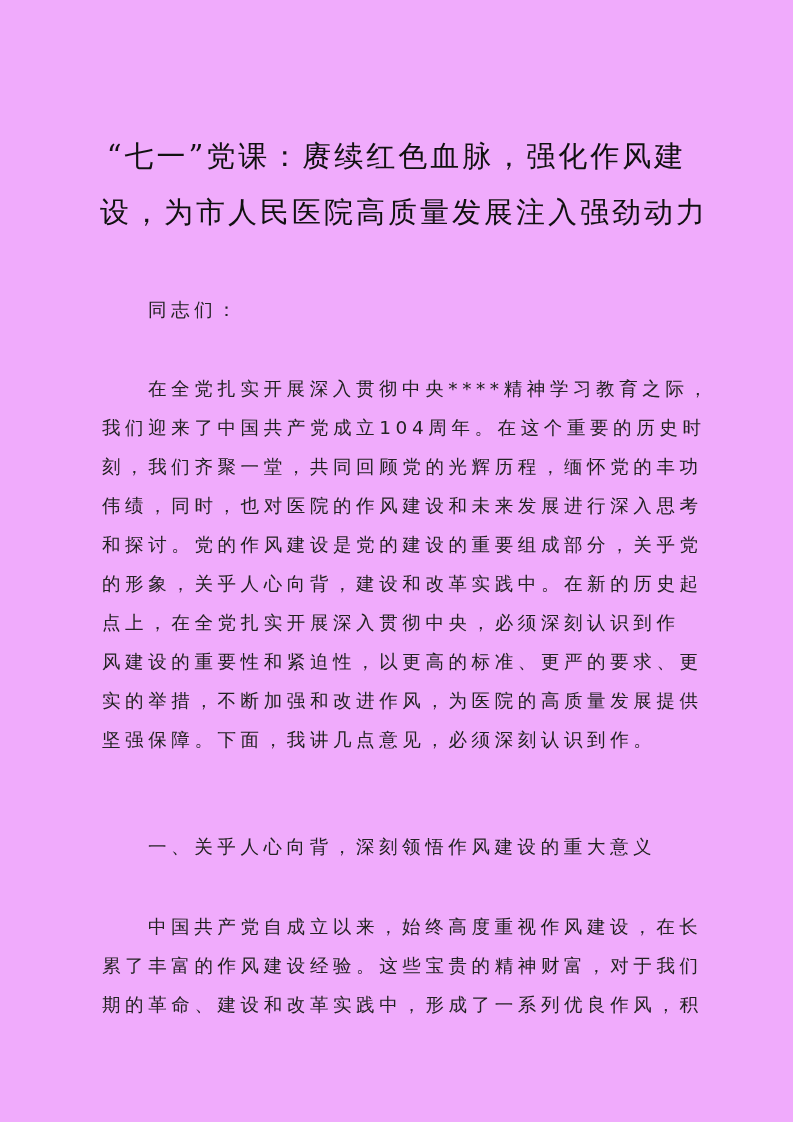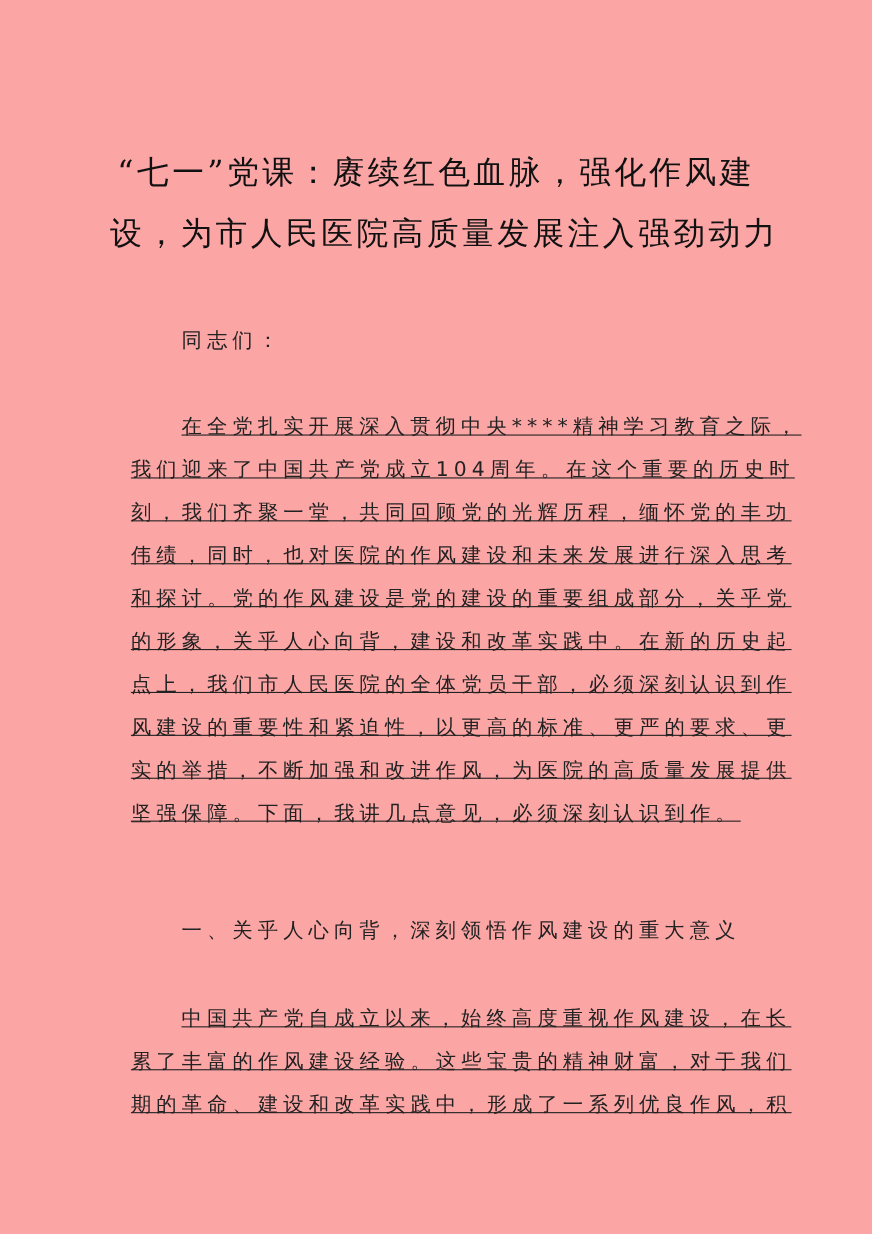--- a/index.html
+++ b/index.html
@@ -1,25 +1,25 @@
 <!DOCTYPE html>
 <html><head>
 <meta charset="utf-8">
 <style>
   html, body { margin: 0; padding: 0; background: #ffffff; }
   body { width: 793px; height: 1122px; overflow: hidden; position: relative;
          font-family: "DejaVu Sans", sans-serif; color: #111; }
-  .page { position: absolute; left: 0; top: 0; width: 793px; height: 1122px; background: #fca5a5; }
+  .page { position: absolute; left: 0; top: 0; width: 793px; height: 1122px; background: #f0abfc; }
   .title { position: absolute; left: 100px; width: 593px; top: 128px;
            text-align: center; font-size: 29px; line-height: 56px; letter-spacing: 3px;
            font-family: "DejaVu Serif", serif; color: #111; }
   .title .line { display: block; white-space: nowrap; }
-  .para { position: absolute; left: 119px; width: 560px; font-size: 18.5px;
+  .para { position: absolute; left: 102px; width: 560px; font-size: 18.5px;
           line-height: 39px; letter-spacing: 4.6px; color: #222; text-align: justify; }
-  .para .line { display: block; white-space: nowrap; text-decoration: underline; }
+  .para .line { display: block; white-space: nowrap; }
   .indent { padding-left: 46px; }
   .salutation { top: 290px; }
   .p1 { top: 369px; }
   .heading1 { top: 827px; }
   .p2 { top: 907px; }
 </style>
 </head>
 <body>
 
 <div class="page">
@@ -31,21 +31,21 @@
 
   <div class="para salutation indent">同志们：</div>
 
   <div class="para p1">
     <span class="line indent">在全党扎实开展深入贯彻中央****精神学习教育之际，</span>
     <span class="line">我们迎来了中国共产党成立104周年。在这个重要的历史时</span>
     <span class="line">刻，我们齐聚一堂，共同回顾党的光辉历程，缅怀党的丰功</span>
     <span class="line">伟绩，同时，也对医院的作风建设和未来发展进行深入思考</span>
     <span class="line">和探讨。党的作风建设是党的建设的重要组成部分，关乎党</span>
     <span class="line">的形象，关乎人心向背，建设和改革实践中。在新的历史起</span>
-    <span class="line">点上，我们市人民医院的全体党员干部，必须深刻认识到作</span>
+    <span class="line">点上，在全党扎实开展深入贯彻中央，必须深刻认识到作</span>
     <span class="line">风建设的重要性和紧迫性，以更高的标准、更严的要求、更</span>
     <span class="line">实的举措，不断加强和改进作风，为医院的高质量发展提供</span>
     <span class="line">坚强保障。下面，我讲几点意见，必须深刻认识到作。</span>
   </div>
 
   <div class="para heading1 indent">一、关乎人心向背，深刻领悟作风建设的重大意义</div>
 
   <div class="para p2">
     <span class="line indent">中国共产党自成立以来，始终高度重视作风建设，在长</span>
     <span class="line">累了丰富的作风建设经验。这些宝贵的精神财富，对于我们</span>

